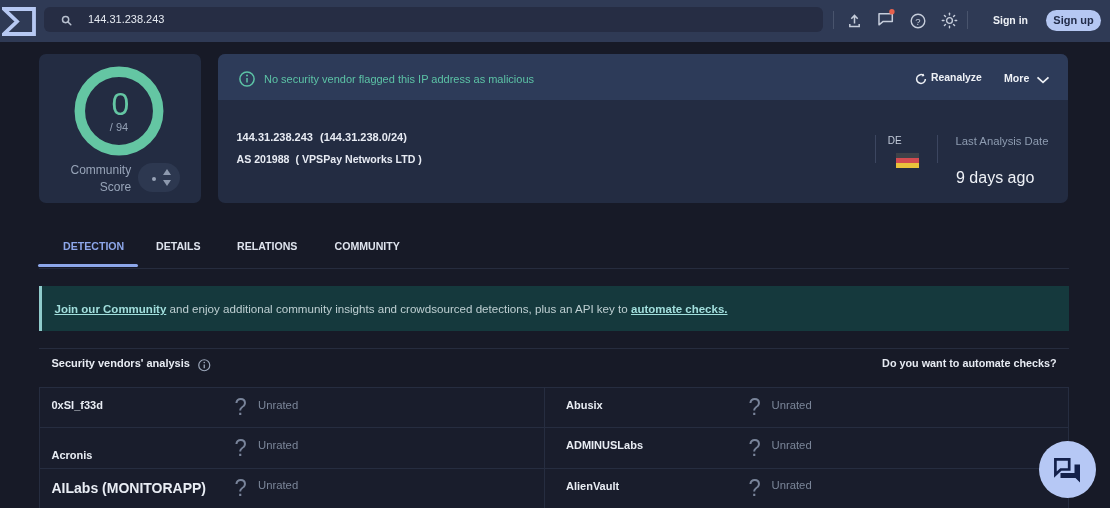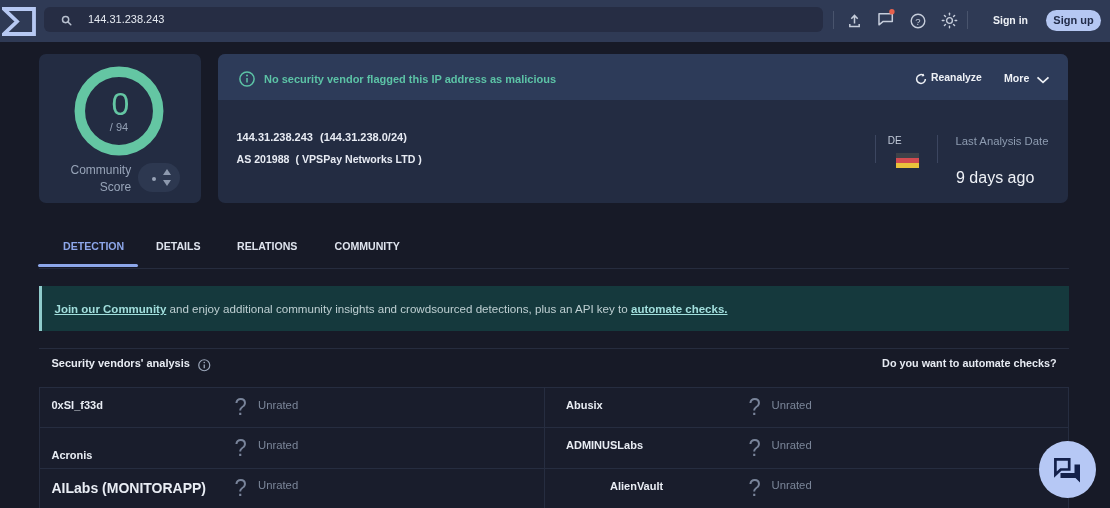--- a/index.html
+++ b/index.html
@@ -72,21 +72,21 @@
 <div class="abs" style="left:163.4px;top:180.2px;width:0;height:0;border-left:4.4px solid transparent;border-right:4.4px solid transparent;border-top:6.3px solid #8d99ae;"></div>
 
 <div class="abs" style="left:217.5px;top:54px;width:850.5px;height:149px;background:#232c42;border-radius:7px;"></div>
 <div class="abs" style="left:217.5px;top:54px;width:850.5px;height:45.5px;background:#2d3b59;border-radius:7px 7px 0 0;"></div>
 
 <svg class="abs" style="left:239px;top:71px;" width="16" height="16" viewBox="0 0 16 16">
   <circle cx="8" cy="8" r="7.1" fill="none" stroke="#5cc3a6" stroke-width="1.5"></circle>
   <path d="M8 7 V11.6" stroke="#5cc3a6" stroke-width="1.5"></path>
   <circle cx="8" cy="4.6" r="1" fill="#5cc3a6"></circle>
 </svg>
-<div class="abs" style="left:264px;top:74.4px;font-size:11px;font-weight:bold;color:#5cc3a6;">No security vendor flagged this IP address as malicious</div>
+<div class="abs" style="left:264px;top:74.4px;font-size:11px;font-weight:normal;color:#5cc3a6;">No security vendor flagged this IP address as malicious</div>
 
 <svg class="abs" style="left:914.5px;top:72.5px;" width="12" height="12" viewBox="0 0 12 12">
   <path d="M10.4 6 A4.4 4.4 0 1 1 8.9 2.7" fill="none" stroke="#eef1f6" stroke-width="1.5"></path>
   <path d="M8.4 0.6 L9.2 3 L6.6 3.4 Z" fill="#eef1f6"></path>
 </svg>
 <div class="abs" style="left:931px;top:72.8px;font-size:10.4px;font-weight:bold;color:#eef1f6;">Reanalyze</div>
 <div class="abs" style="left:1004px;top:72.8px;font-size:10.6px;font-weight:bold;color:#eef1f6;">More</div>
 <svg class="abs" style="left:1035.5px;top:75.5px;" width="14" height="8" viewBox="0 0 14 8">
   <path d="M1.5 1.3 L7 6.4 L12.5 1.3" fill="none" stroke="#eef1f6" stroke-width="1.7"></path>
 </svg>
@@ -141,21 +141,21 @@
 <div class="abs" style="left:51.5px;top:440.3px;font-size:11px;font-weight:bold;color:#e9edf4;margin-top:10px;">Acronis</div>
 <div class="abs" style="left:234.5px;top:435.7px;font-size:22px;color:#79849a;transform:scaleY(1.12);transform-origin:50% 0;">?</div>
 <div class="abs" style="left:258px;top:439.8px;font-size:11.3px;color:#7b8699;">Unrated</div>
 <div class="abs" style="left:566px;top:440.3px;font-size:11px;font-weight:bold;color:#e9edf4;">ADMINUSLabs</div>
 <div class="abs" style="left:748.5px;top:435.7px;font-size:22px;color:#79849a;transform:scaleY(1.12);transform-origin:50% 0;">?</div>
 <div class="abs" style="left:771.5px;top:439.8px;font-size:11.3px;color:#7b8699;">Unrated</div>
 
 <div class="abs" style="left:51.5px;top:480.7px;font-size:14px;font-weight:bold;color:#e9edf4;">AILabs (MONITORAPP)</div>
 <div class="abs" style="left:234.5px;top:476.1px;font-size:22px;color:#79849a;transform:scaleY(1.12);transform-origin:50% 0;">?</div>
 <div class="abs" style="left:258px;top:480.2px;font-size:11.3px;color:#7b8699;">Unrated</div>
-<div class="abs" style="left:566px;top:480.7px;font-size:11px;font-weight:bold;color:#e9edf4;margin-left:44px;">AlienVault</div>
+<div class="abs" style="left:566px;top:480.7px;font-size:11px;font-weight:bold;color:#e9edf4;">AlienVault</div>
 <div class="abs" style="left:748.5px;top:476.1px;font-size:22px;color:#79849a;transform:scaleY(1.12);transform-origin:50% 0;">?</div>
 <div class="abs" style="left:771.5px;top:480.2px;font-size:11.3px;color:#7b8699;">Unrated</div>
 
 <div class="abs" style="left:1039px;top:440.5px;width:57px;height:57px;border-radius:50%;background:#b6c8f5;"></div>
 <svg class="abs" style="left:1053px;top:456px;" width="29" height="29" viewBox="0 0 29 29">
   <path d="M2.4 3.4 H16.2 V13.5 H7.8 L2.4 18.6 Z" fill="none" stroke="#13204a" stroke-width="2.7" stroke-linejoin="miter"></path>
   <path d="M21.5 8.5 H27 V26.5 L22.5 22 H7.5 V17 H21.5 Z" fill="#13204a"></path>
 </svg>
 
 </body></html>

